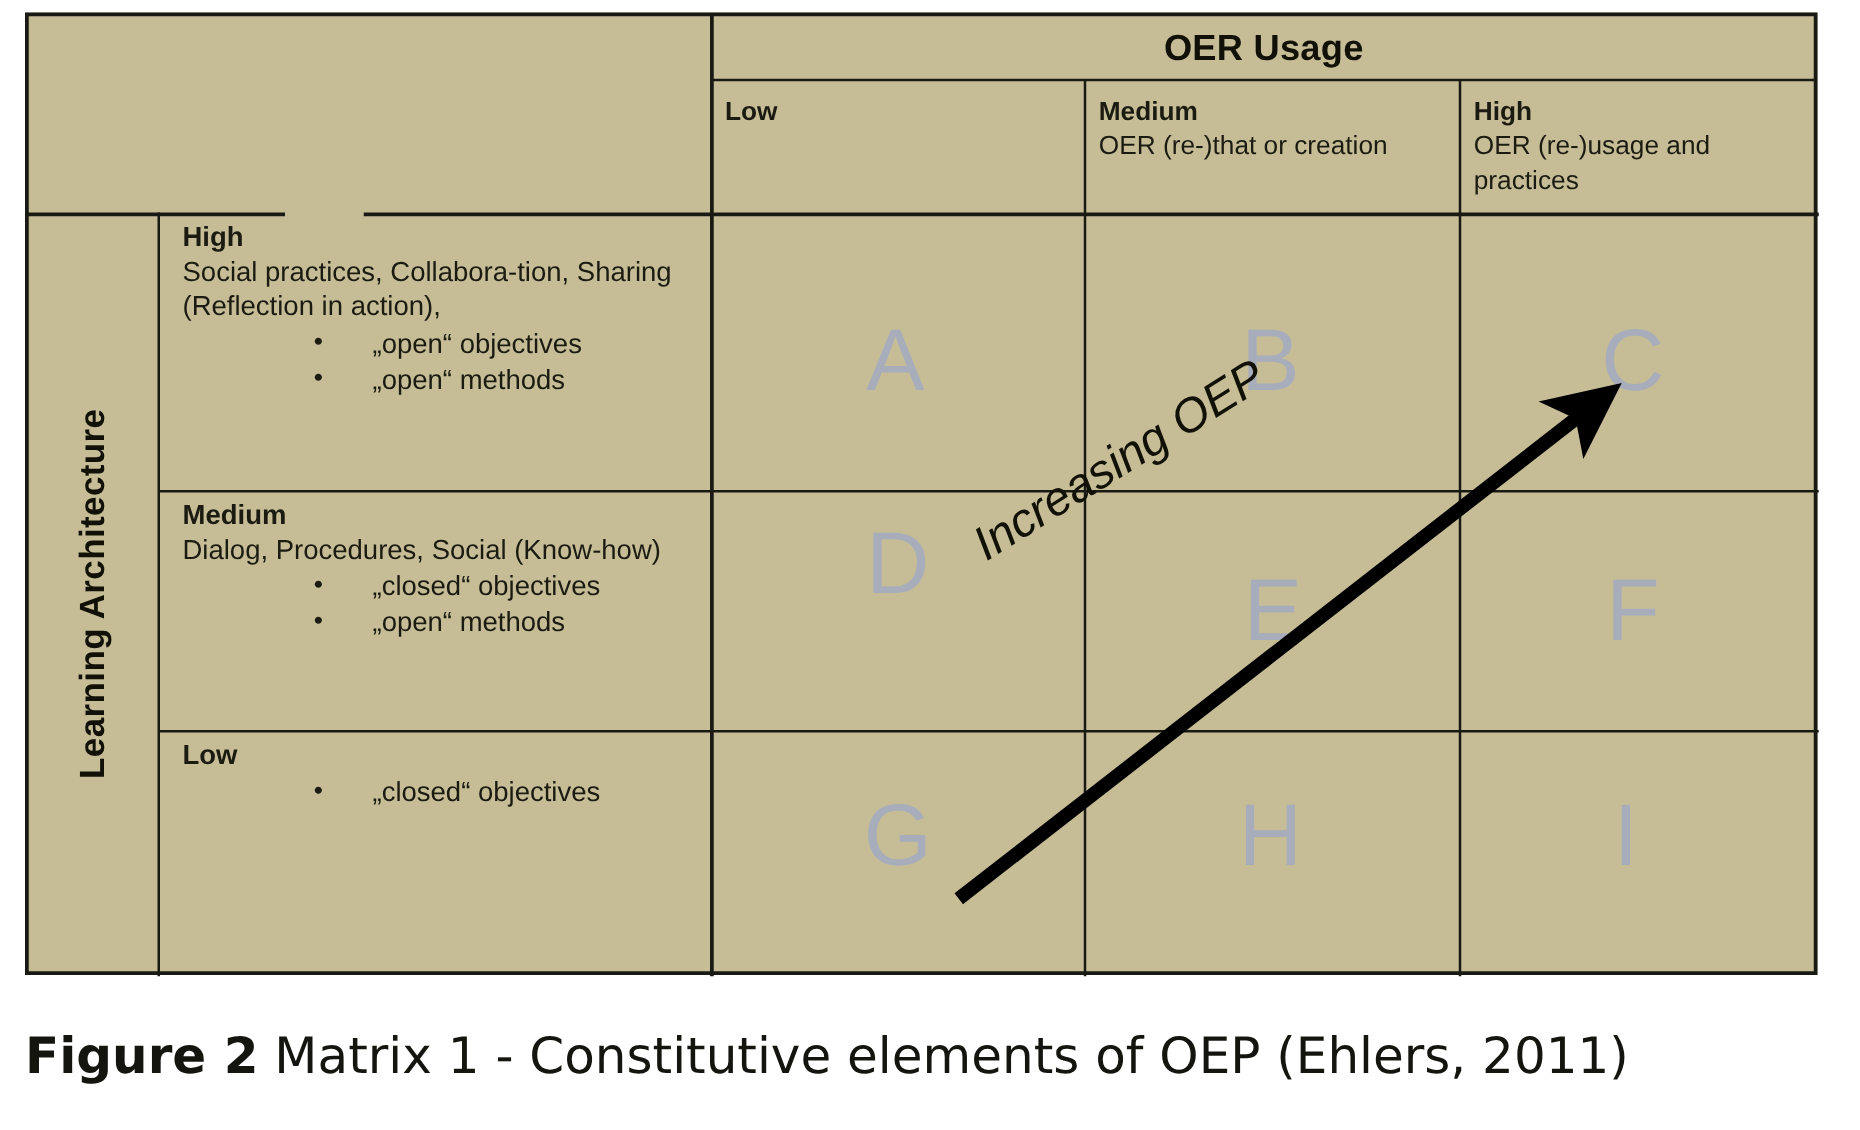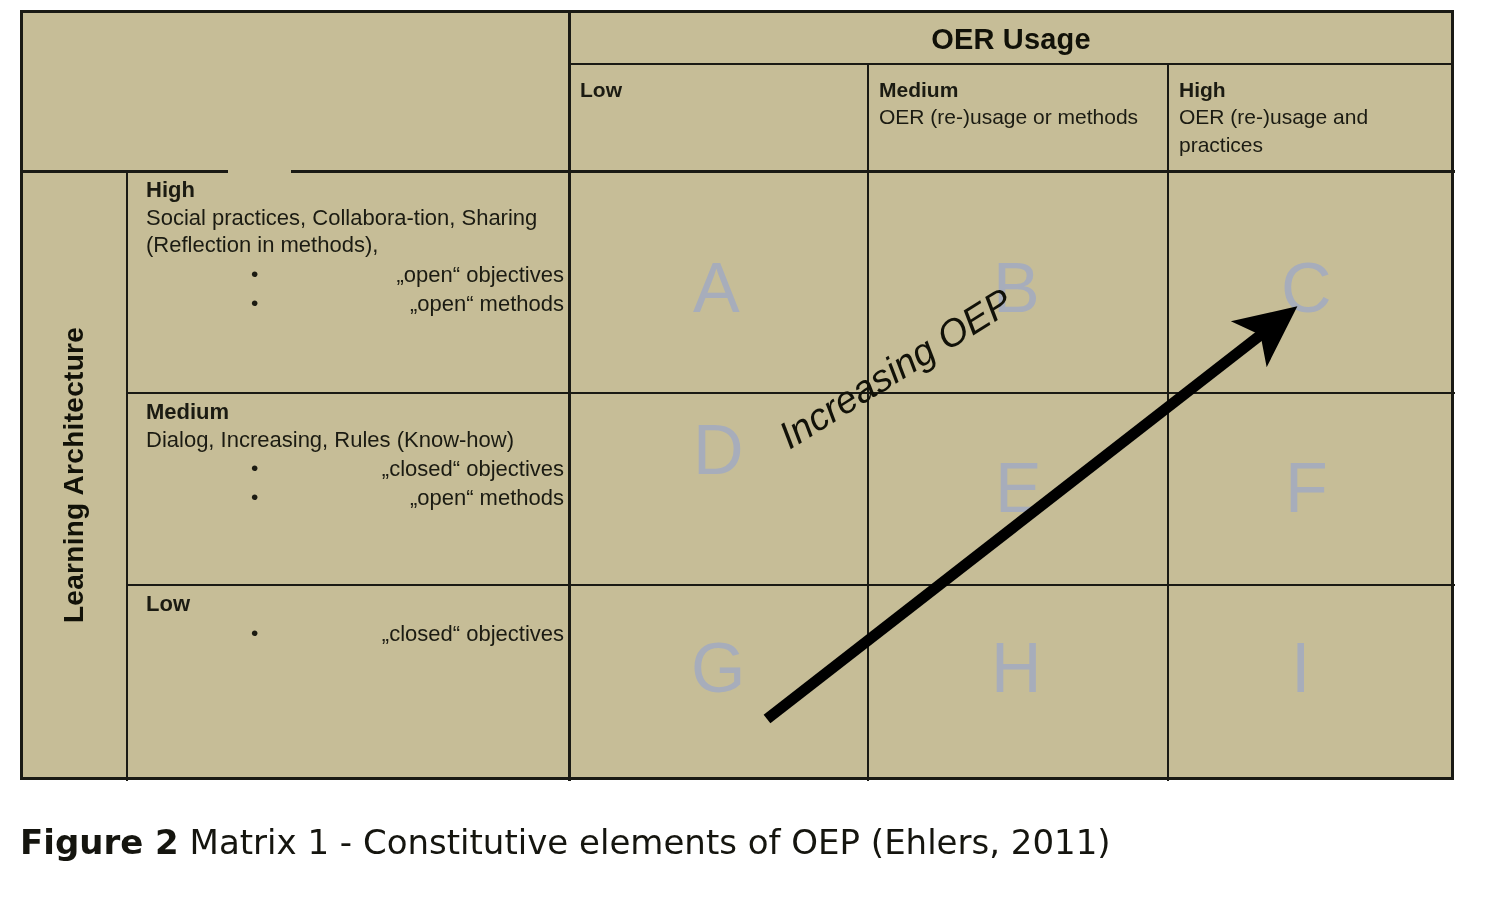--- a/index.html
+++ b/index.html
@@ -113,21 +113,20 @@
   .rowdesc .desc { display: block; }
   .rowdesc ul {
     margin: 2px 0 0 0;
     padding: 0;
     list-style: none;
   }
   .rowdesc li {
     position: relative;
     padding-left: 152px;
     line-height: 1.30;
-    text-align: right;
   }
   .rowdesc li::before {
     content: "\2022";
     position: absolute;
     left: 105px;
     top: -1px;
     font-size: 21px;
   }
 
   
@@ -163,21 +162,21 @@
     color: #111108;
     font-family: "Liberation Sans", sans-serif;
     font-stretch: condensed;
   }
 
   
   #caption {
     position: absolute;
     left: 20px;
     top: 822px;
-    font-size: 34px;
+    font-size: 40px;
     color: #15150f;
     white-space: nowrap;
     font-family: "DejaVu Sans", sans-serif;
   }
   #caption .bold { font-weight: bold; }
 </style>
 </head>
 <body>
 
 <div id="figure">
@@ -201,44 +200,44 @@
     <div class="thinv" style="left:1144px; top:51px; height:717px;"></div>
 
     <div id="oer-usage-title">OER Usage</div>
 
     <div class="colhead" style="left:547px; width:297px;">
       <span class="hl">Low</span>
     </div>
 
     <div class="colhead" style="left:846px; width:298px;">
       <span class="hl">Medium</span>
-      <span class="sub">OER (re-)usage or methods</span>
+      <span class="sub">OER (re-)that or creation</span>
     </div>
 
     <div class="colhead" style="left:1146px; width:286px;">
       <span class="hl">High</span>
       <span class="sub">OER (re-)usage and practices</span>
     </div>
 
     <div id="axis-label-wrap">
       <span id="axis-label">Learning Architecture</span>
     </div>
 
     <div class="rowdesc" style="top:159px; height:220px;">
       <span class="lvl">High</span>
-      <span class="desc">Social practices, Collabora-tion, Sharing (Reflection in methods),</span>
+      <span class="desc">Social practices, Collabora-tion, Sharing (Reflection in action),</span>
       <ul>
         <li>„open“ objectives</li>
         <li>„open“ methods</li>
       </ul>
     </div>
 
     <div class="rowdesc" style="top:381px; height:190px;">
       <span class="lvl">Medium</span>
-      <span class="desc">Dialog, Increasing, Rules (Know-how)</span>
+      <span class="desc">Dialog, Procedures, Social (Know-how)</span>
       <ul>
         <li>„closed“ objectives</li>
         <li>„open“ methods</li>
       </ul>
     </div>
 
     <div class="rowdesc" style="top:573px; height:195px;">
       <span class="lvl">Low</span>
       <ul>
         <li>„closed“ objectives</li>

